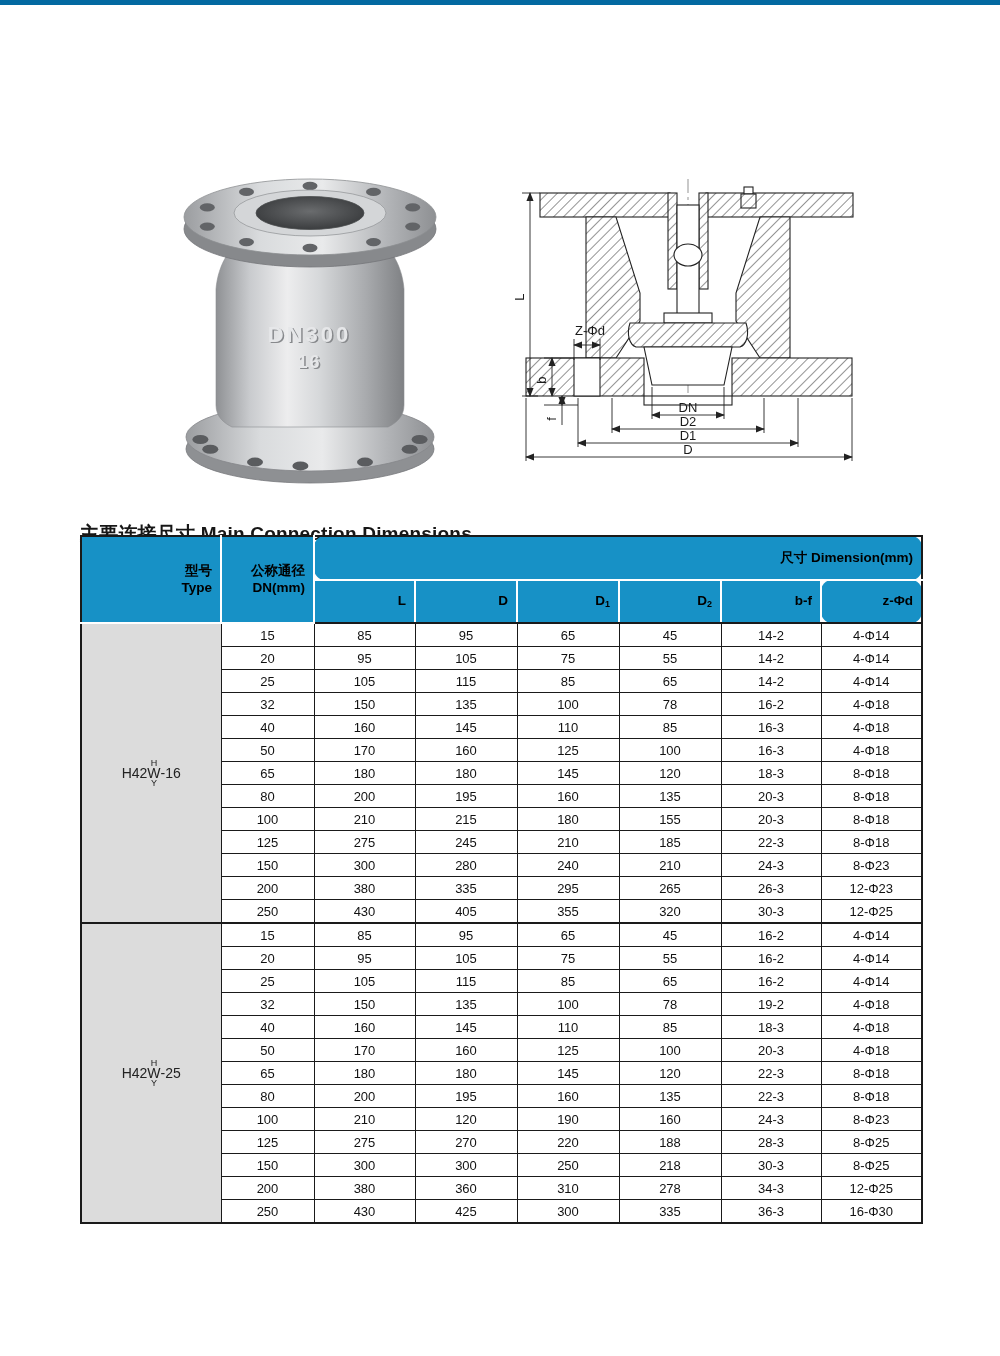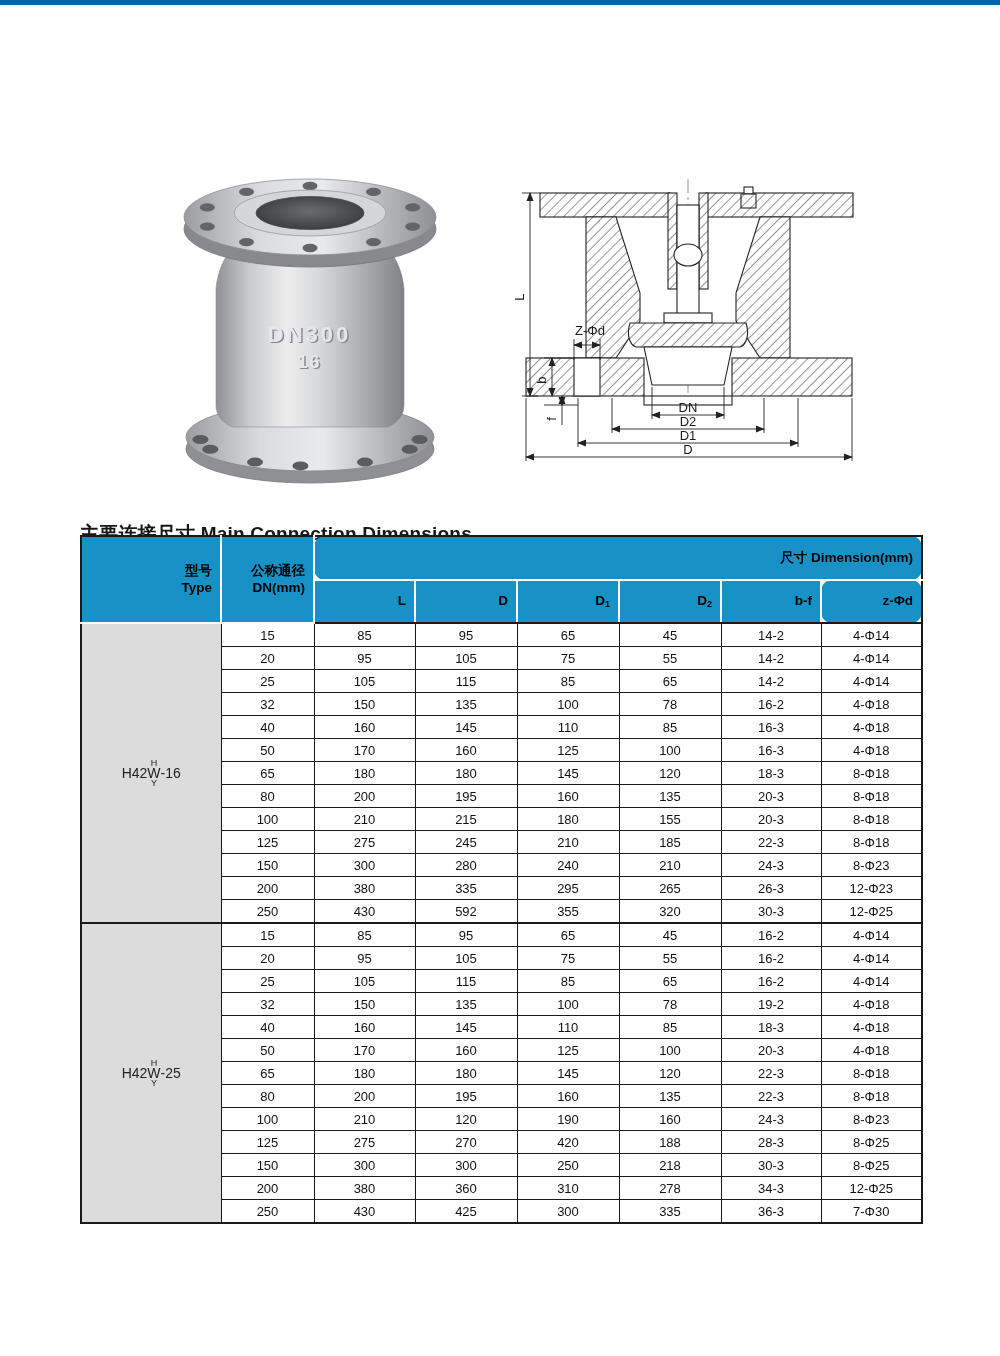--- a/index.html
+++ b/index.html
@@ -351,21 +351,21 @@
           <td>380</td>
           <td>335</td>
           <td>295</td>
           <td>265</td>
           <td>26-3</td>
           <td>12-Φ23</td>
         </tr>
         <tr>
           <td>250</td>
           <td>430</td>
-          <td>592</td>
+          <td>405</td>
           <td>355</td>
           <td>320</td>
           <td>30-3</td>
           <td>12-Φ25</td>
         </tr>
         <tr class="group-start">
           <td class="type-cell" rowspan="13"><span class="type-label">
               <span>H42</span>
               <span class="tl-stack">
                 <span class="tl-small">H</span>
@@ -451,21 +451,21 @@
           <td>120</td>
           <td>190</td>
           <td>160</td>
           <td>24-3</td>
           <td>8-Φ23</td>
         </tr>
         <tr>
           <td>125</td>
           <td>275</td>
           <td>270</td>
-          <td>420</td>
+          <td>220</td>
           <td>188</td>
           <td>28-3</td>
           <td>8-Φ25</td>
         </tr>
         <tr>
           <td>150</td>
           <td>300</td>
           <td>300</td>
           <td>250</td>
           <td>218</td>
@@ -481,18 +481,18 @@
           <td>34-3</td>
           <td>12-Φ25</td>
         </tr>
         <tr>
           <td>250</td>
           <td>430</td>
           <td>425</td>
           <td>300</td>
           <td>335</td>
           <td>36-3</td>
-          <td>7-Φ30</td>
+          <td>16-Φ30</td>
         </tr>
       </tbody>
   </table>
 
 </div>
 
 </body></html>

